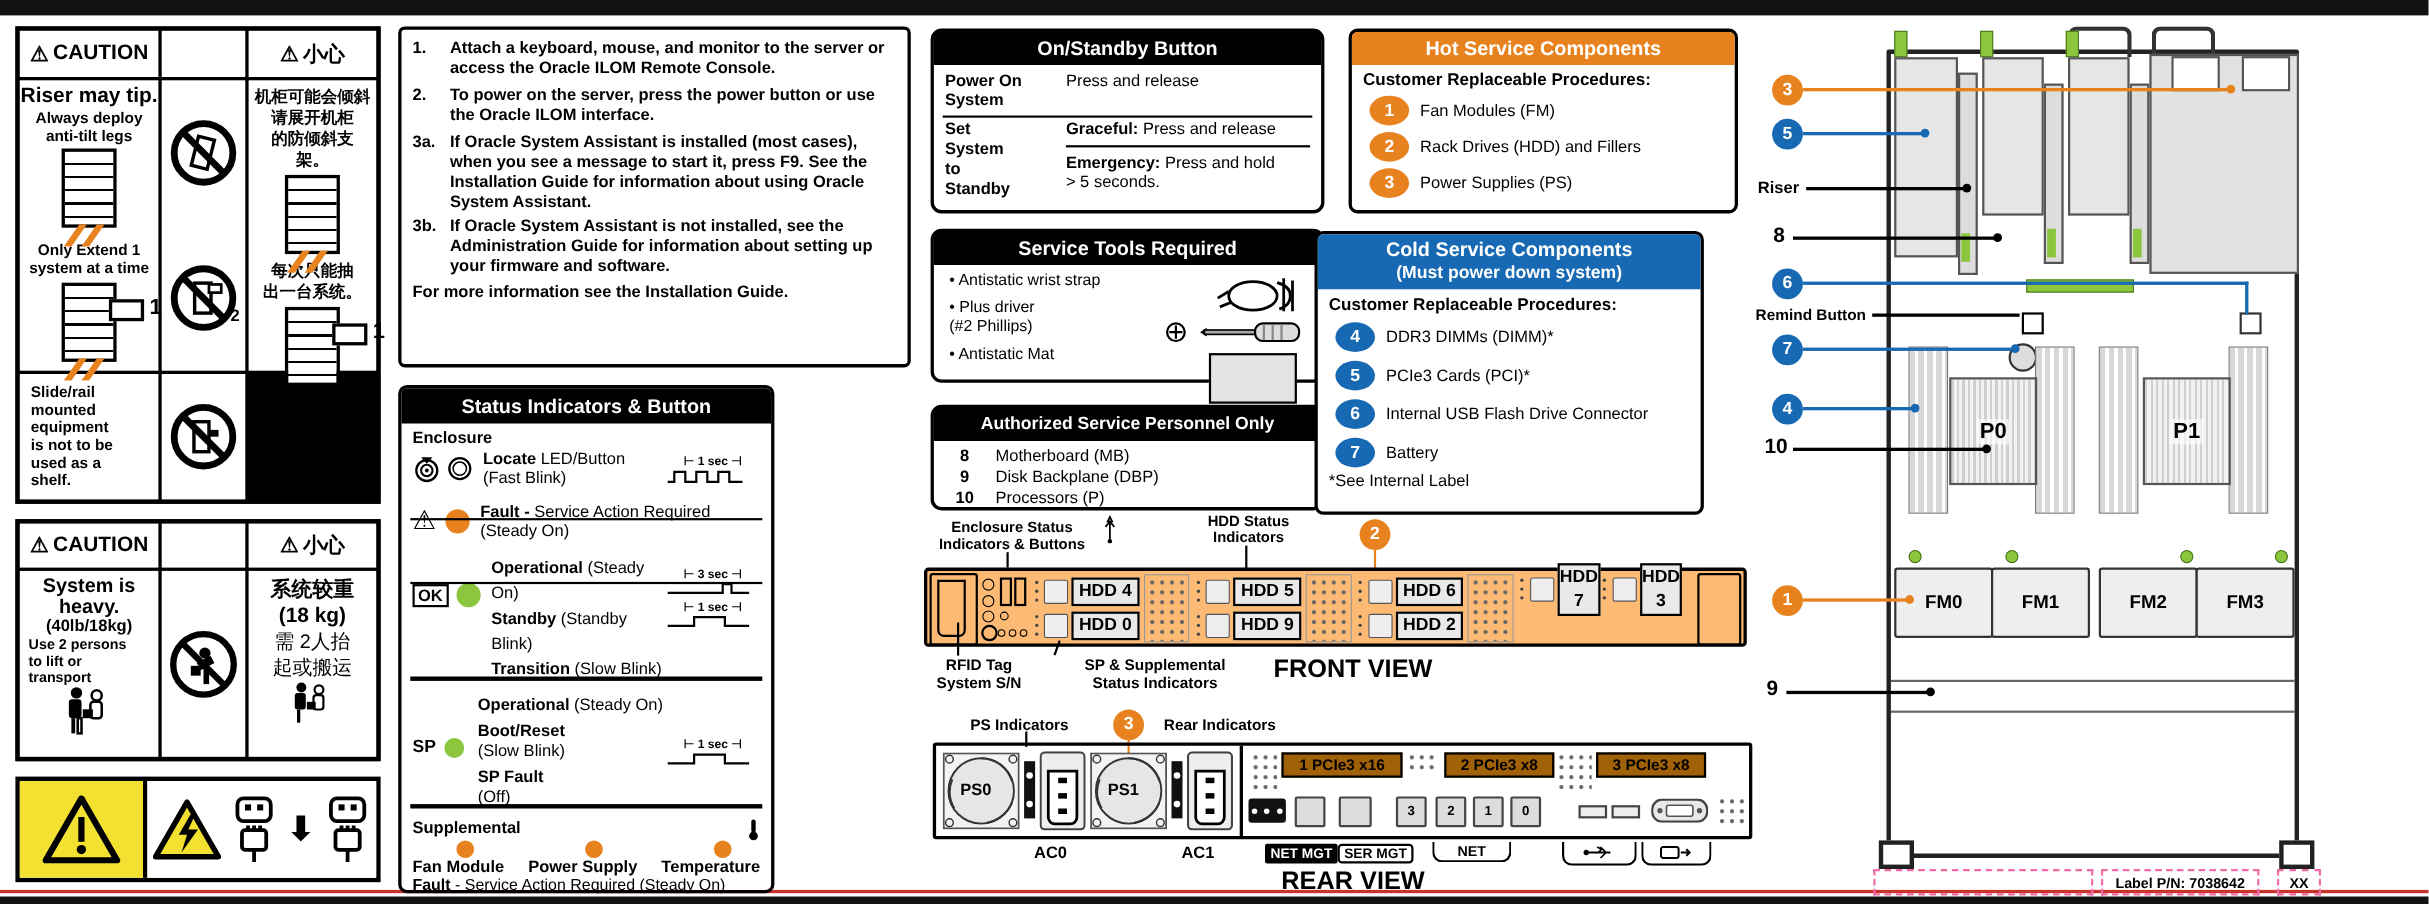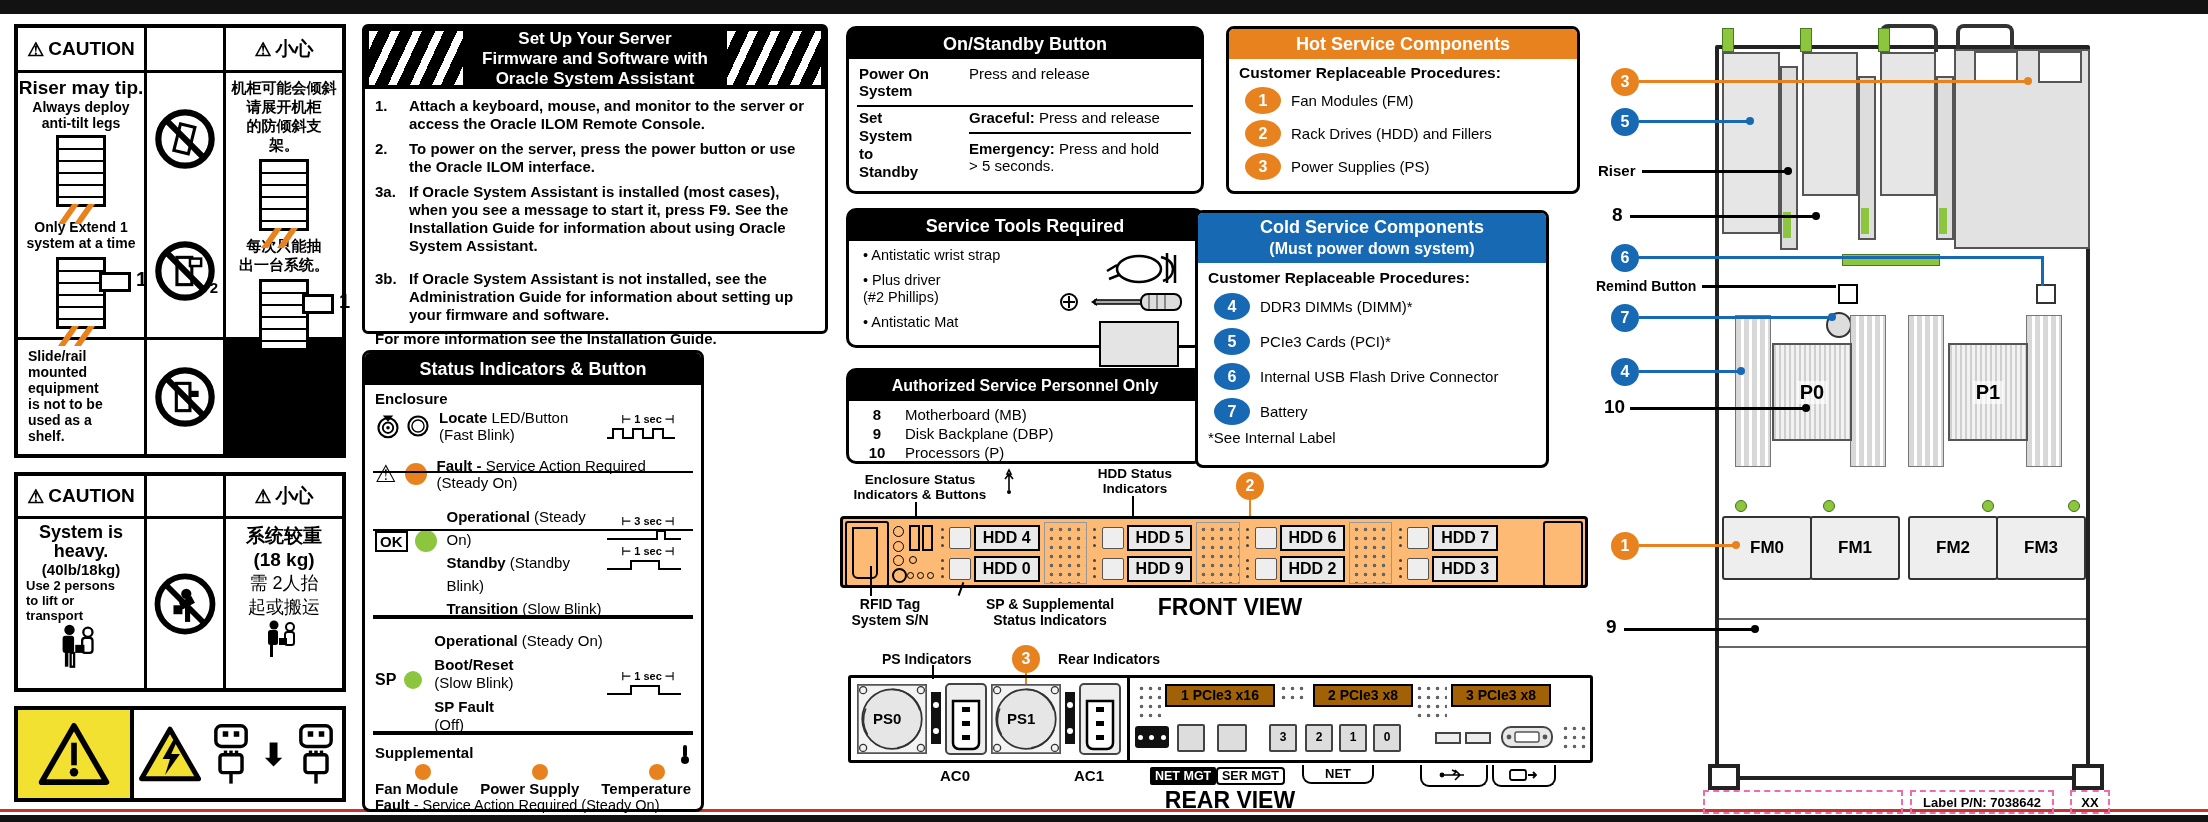--- a/index.html
+++ b/index.html
@@ -217,39 +217,30 @@
           <rect x="14" y="46" width="32" height="26" rx="4" fill="none" stroke="#000" stroke-width="5"></rect>
           <line x1="22" y1="40" x2="22" y2="48" stroke="#000" stroke-width="5"></line>
           <line x1="30" y1="40" x2="30" y2="48" stroke="#000" stroke-width="5"></line>
           <line x1="38" y1="40" x2="38" y2="48" stroke="#000" stroke-width="5"></line>
           <line x1="30" y1="72" x2="30" y2="88" stroke="#000" stroke-width="5"></line>
         </svg>
   </div>
 </div>
 
 <div class="panel" style="left:362px;top:24px;width:466px;height:310px;border-radius:6px">
-  <div style="background:#000;color:#fff;height:62px;display:flex;align-items:stretch">
-    <div class="stripes" style="width:94px;margin:4px"></div>
-    <div class="ctr b" style="flex:1;font-size:17px;line-height:20px;padding-top:2px">
-      <div>Set Up Your Server</div>
-      <div>Firmware and Software with</div>
-      <div>Oracle System Assistant</div>
-    </div>
-    <div class="stripes" style="width:94px;margin:4px"></div>
-  </div>
   <div style="padding:8px 12px 0 10px;font-size:15px;font-weight:bold;line-height:18px">
     <div style="display:flex;margin-bottom:7px">
           <span style="width:34px">1.</span>
           <span style="flex:1">Attach a keyboard, mouse, and monitor to the server or access the Oracle ILOM Remote Console.</span>
         </div>
     <div style="display:flex;margin-bottom:7px">
           <span style="width:34px">2.</span>
           <span style="flex:1">To power on the server, press the power button or use the Oracle ILOM interface.</span>
         </div>
-    <div style="display:flex;margin-bottom:15px">
+    <div style="display:flex;margin-bottom:4px">
           <span style="width:34px">3a.</span>
           <span style="flex:1">If Oracle System Assistant is installed (most cases), when you see a message to start it, press F9. See the Installation Guide for information about using Oracle System Assistant.</span>
         </div>
     <div style="display:flex;margin-bottom:6px">
           <span style="width:34px">3b.</span>
           <span style="flex:1">If Oracle System Assistant is not installed, see the Administration Guide for information about setting up your firmware and software.</span>
         </div>
     <div>For more information see the Installation Guide.</div>
   </div>
 </div>
@@ -547,21 +538,21 @@
               <span class="ledstrip">
                 <i></i>
                 <i></i>
                 <i></i>
               </span>
               <span class="graybtn"></span>
               <span class="hddlbl">HDD 2</span>
             </div>
       </div>
       <div class="dots" style="width:48px;border:1px solid #999"></div>
-      <div style="width:118px;display:flex;flex-direction:column;justify-content:space-around">
+      <div style="width:118px;display:flex;flex-direction:row;justify-content:space-around">
         <div class="hdd">
               <span class="ledstrip">
                 <i></i>
                 <i></i>
                 <i></i>
               </span>
               <span class="graybtn"></span>
               <span class="hddlbl">HDD 7</span>
             </div>
         <div class="hdd">

